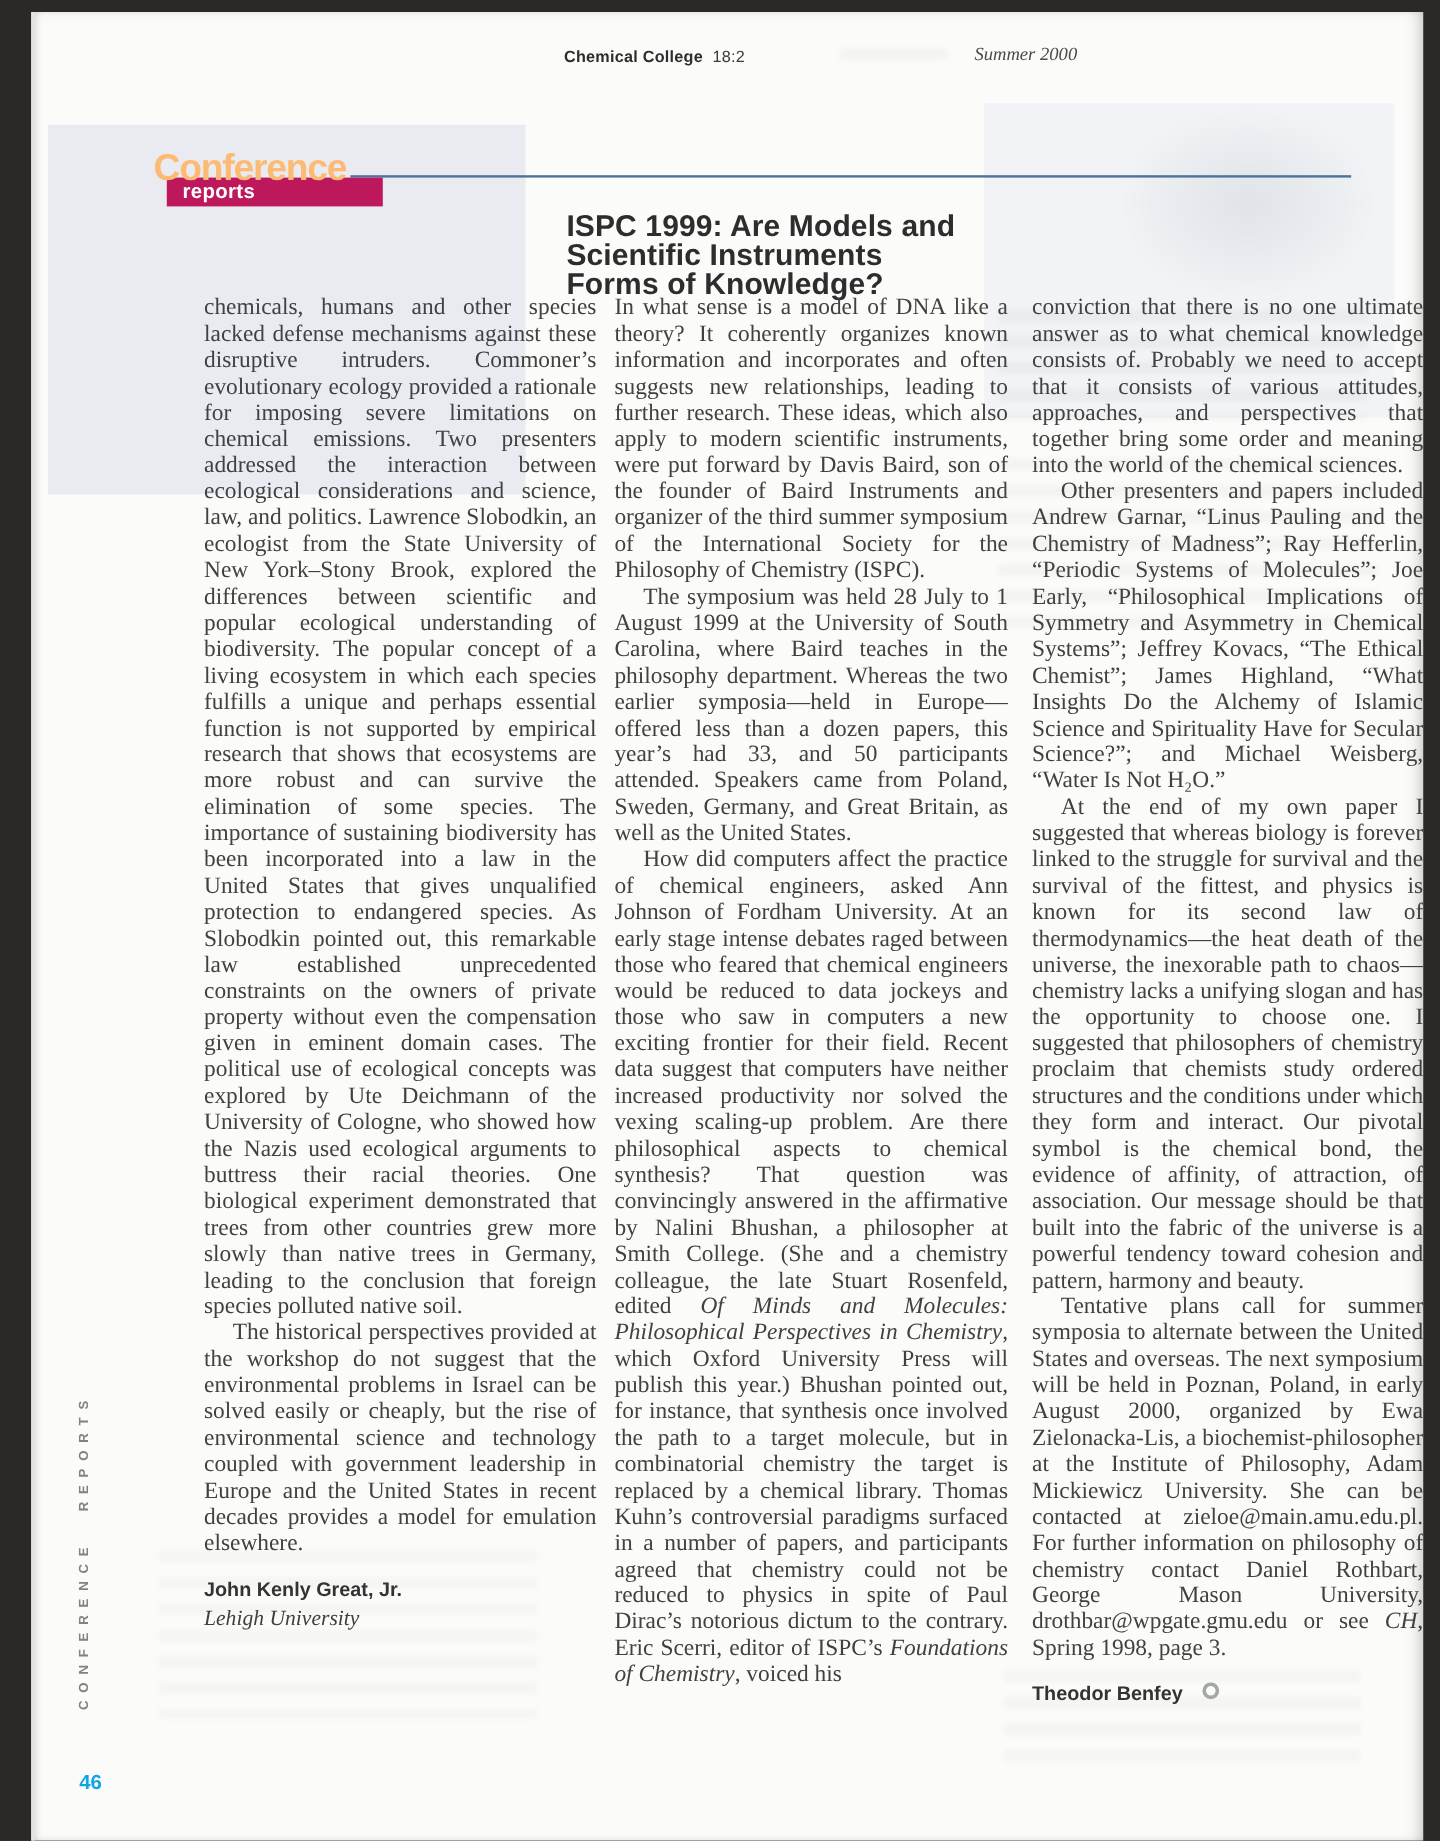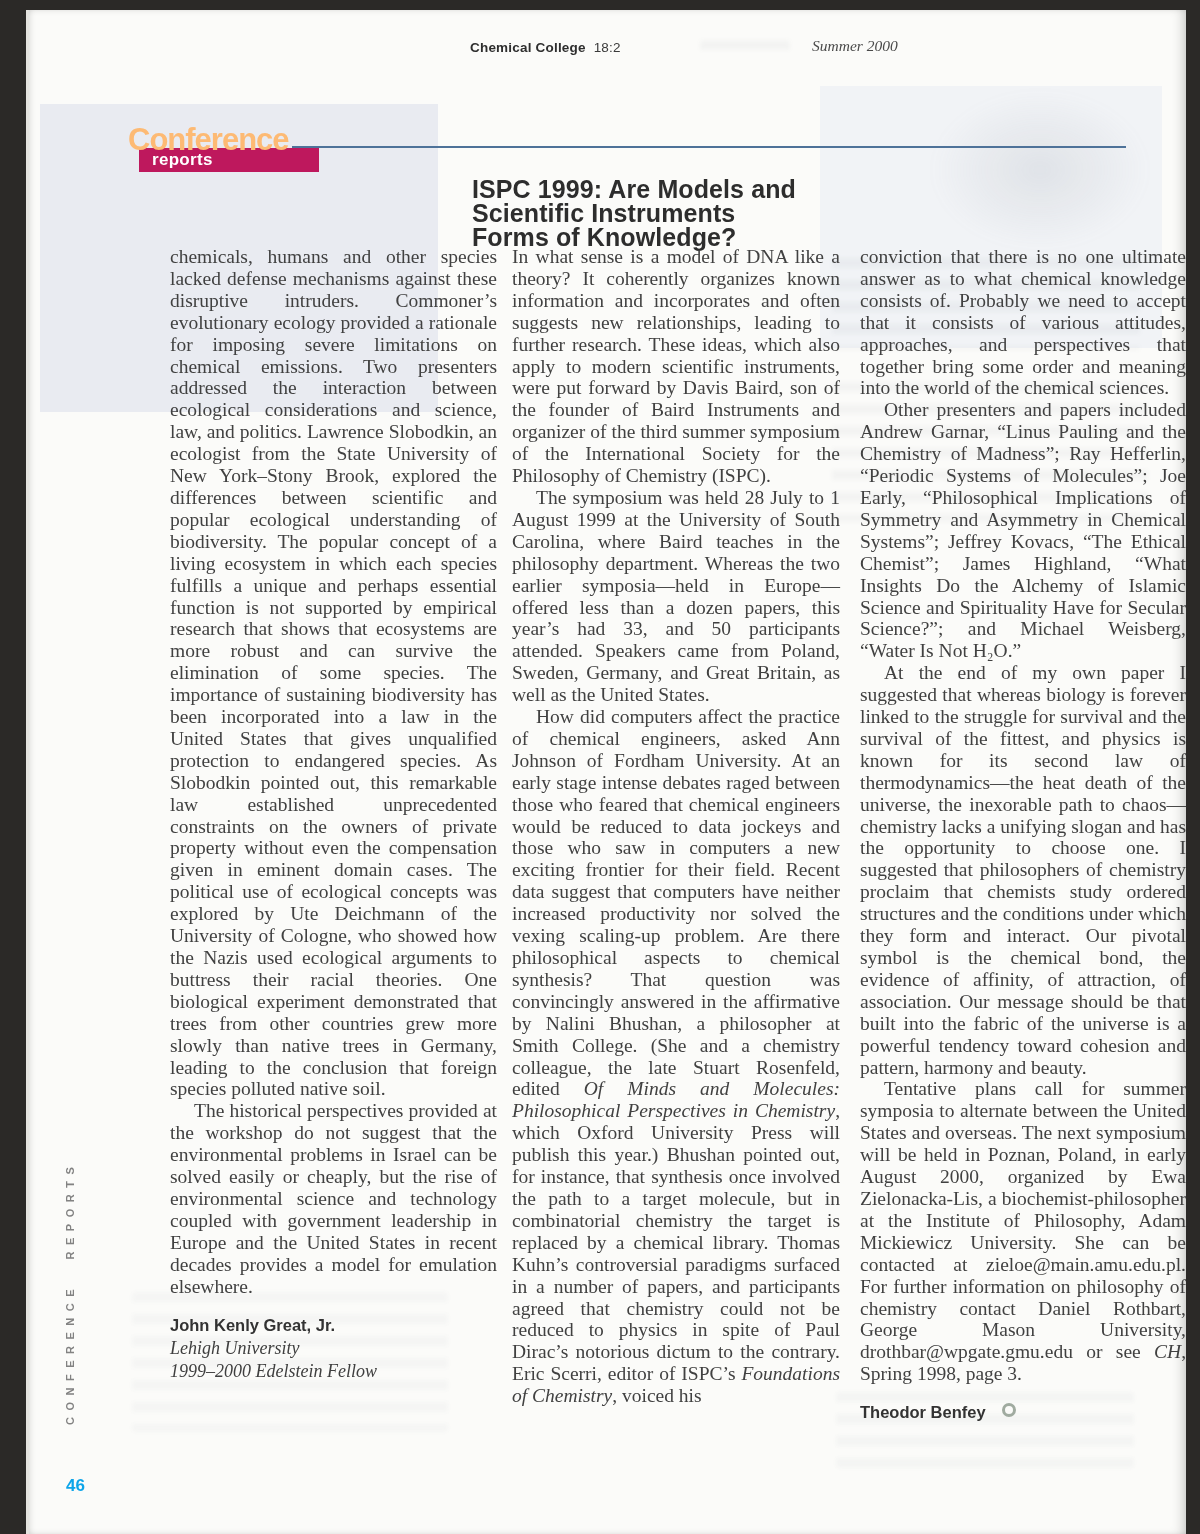--- a/index.html
+++ b/index.html
@@ -86,21 +86,20 @@
 
   <div class="article-heading">ISPC 1999: Are Models and
 Scientific Instruments
 Forms of Knowledge?</div>
   <div class="column" id="col0">
       <p class="para"><span>chemicals, humans and other species lacked defense mechanisms against these disruptive intruders. Commoner’s evolutionary ecology provided a rationale for imposing severe limitations on chemical emissions. Two presenters addressed the interaction between ecological considerations and science, law, and politics. Lawrence Slobodkin, an ecologist from the State University of New York–Stony Brook, explored the differences between scientific and popular ecological understanding of biodiversity. The popular concept of a living ecosystem in which each species fulfills a unique and perhaps essential function is not supported by empirical research that shows that ecosystems are more robust and can survive the elimination of some species. The importance of sustaining biodiversity has been incorporated into a law in the United States that gives unqualified protection to endangered species. As Slobodkin pointed out, this remarkable law established unprecedented constraints on the owners of private property without even the compensation given in eminent domain cases. The political use of ecological concepts was explored by Ute Deichmann of the University of Cologne, who showed how the Nazis used ecological arguments to buttress their racial theories. One biological experiment demonstrated that trees from other countries grew more slowly than native trees in Germany, leading to the conclusion that foreign species polluted native soil.</span></p>
       <p class="para indent"><span>The historical perspectives provided at the workshop do not suggest that the environmental problems in Israel can be solved easily or cheaply, but the rise of environmental science and technology coupled with government leadership in Europe and the United States in recent decades provides a model for emulation elsewhere.</span></p>
       <div class="byline">
         <div class="byline-name">John Kenly Great, Jr.</div>
         <div class="byline-aff">Lehigh University</div>
-        <div class="byline-aff">1999–2000 Edelstein Fellow</div>
       </div>
     </div>
   <div class="column" id="col1">
       <p class="para"><span>In what sense is a model of DNA like a theory? It coherently organizes known information and incorporates and often suggests new relationships, leading to further research. These ideas, which also apply to modern scientific instruments, were put forward by Davis Baird, son of the founder of Baird Instruments and organizer of the third summer symposium of the International Society for the Philosophy of Chemistry (ISPC).</span></p>
       <p class="para indent"><span>The symposium was held 28 July to 1 August 1999 at the University of South Carolina, where Baird teaches in the philosophy department. Whereas the two earlier symposia—held in Europe—offered less than a dozen papers, this year’s had 33, and 50 participants attended. Speakers came from Poland, Sweden, Germany, and Great Britain, as well as the United States.</span></p>
       <p class="para indent"><span>How did computers affect the practice of chemical engineers, asked Ann Johnson of Fordham University. At an early stage intense debates raged between those who feared that chemical engineers would be reduced to data jockeys and those who saw in computers a new exciting frontier for their field. Recent data suggest that computers have neither increased productivity nor solved the vexing scaling-up problem. Are there philosophical aspects to chemical synthesis? That question was convincingly answered in the affirmative by Nalini Bhushan, a philosopher at Smith College. (She and a chemistry colleague, the late Stuart Rosenfeld, edited </span><span class="it">Of Minds and Molecules: Philosophical Perspectives in Chemistry</span><span>, which Oxford University Press will publish this year.) Bhushan pointed out, for instance, that synthesis once involved the path to a target molecule, but in combinatorial chemistry the target is replaced by a chemical library. Thomas Kuhn’s controversial paradigms surfaced in a number of papers, and participants agreed that chemistry could not be reduced to physics in spite of Paul Dirac’s notorious dictum to the contrary. Eric Scerri, editor of ISPC’s </span><span class="it">Foundations of Chemistry</span><span>, voiced his</span></p>
     </div>
   <div class="column" id="col2">
       <p class="para"><span>conviction that there is no one ultimate answer as to what chemical knowledge consists of. Probably we need to accept that it consists of various attitudes, approaches, and perspectives that together bring some order and meaning into the world of the chemical sciences.</span></p>
       <p class="para indent"><span>Other presenters and papers included Andrew Garnar, “Linus Pauling and the Chemistry of Madness”; Ray Hefferlin, “Periodic Systems of Molecules”; Joe Early, “Philosophical Implications of Symmetry and Asymmetry in Chemical Systems”; Jeffrey Kovacs, “The Ethical Chemist”; James Highland, “What Insights Do the Alchemy of Islamic Science and Spirituality Have for Secular Science?”; and Michael Weisberg, “Water Is Not H₂O.”</span></p>

